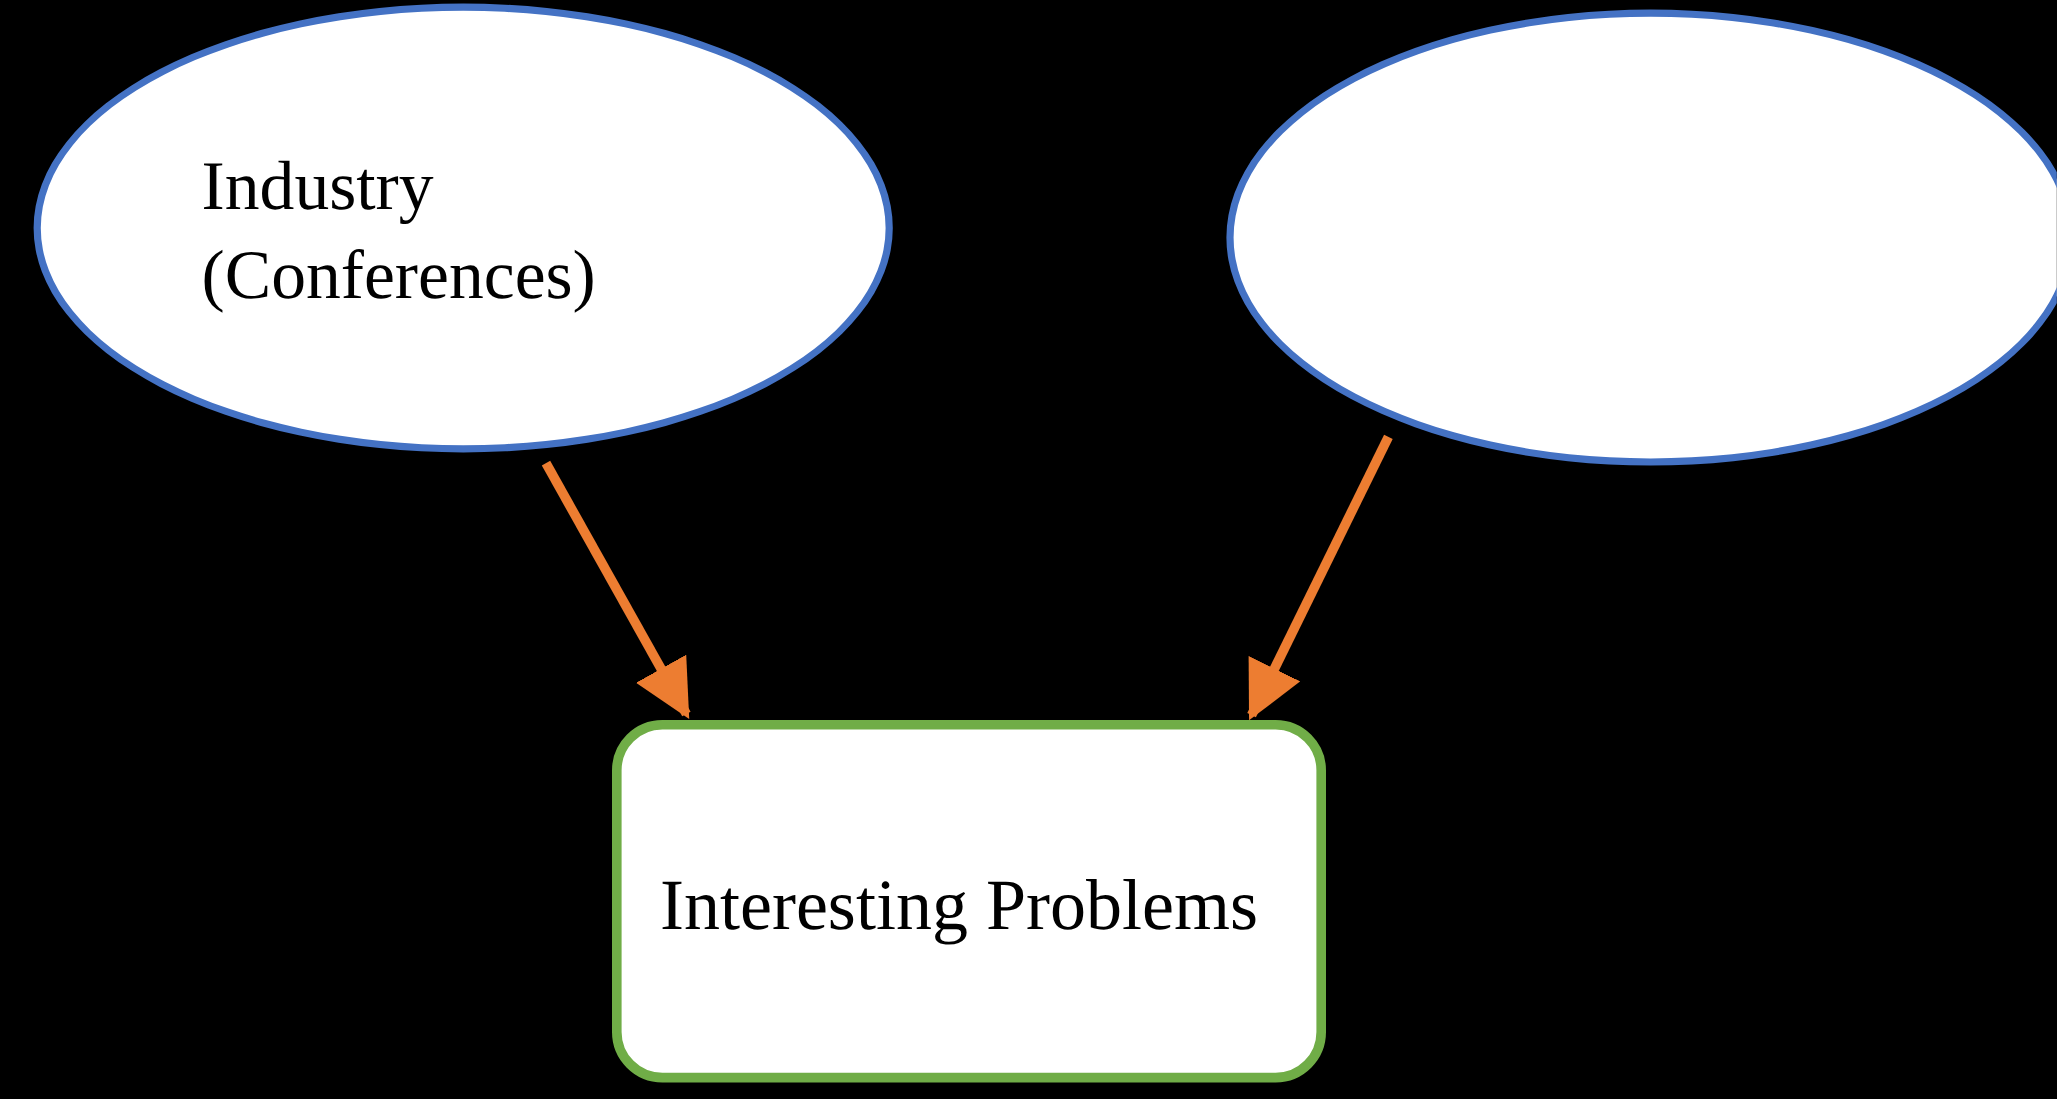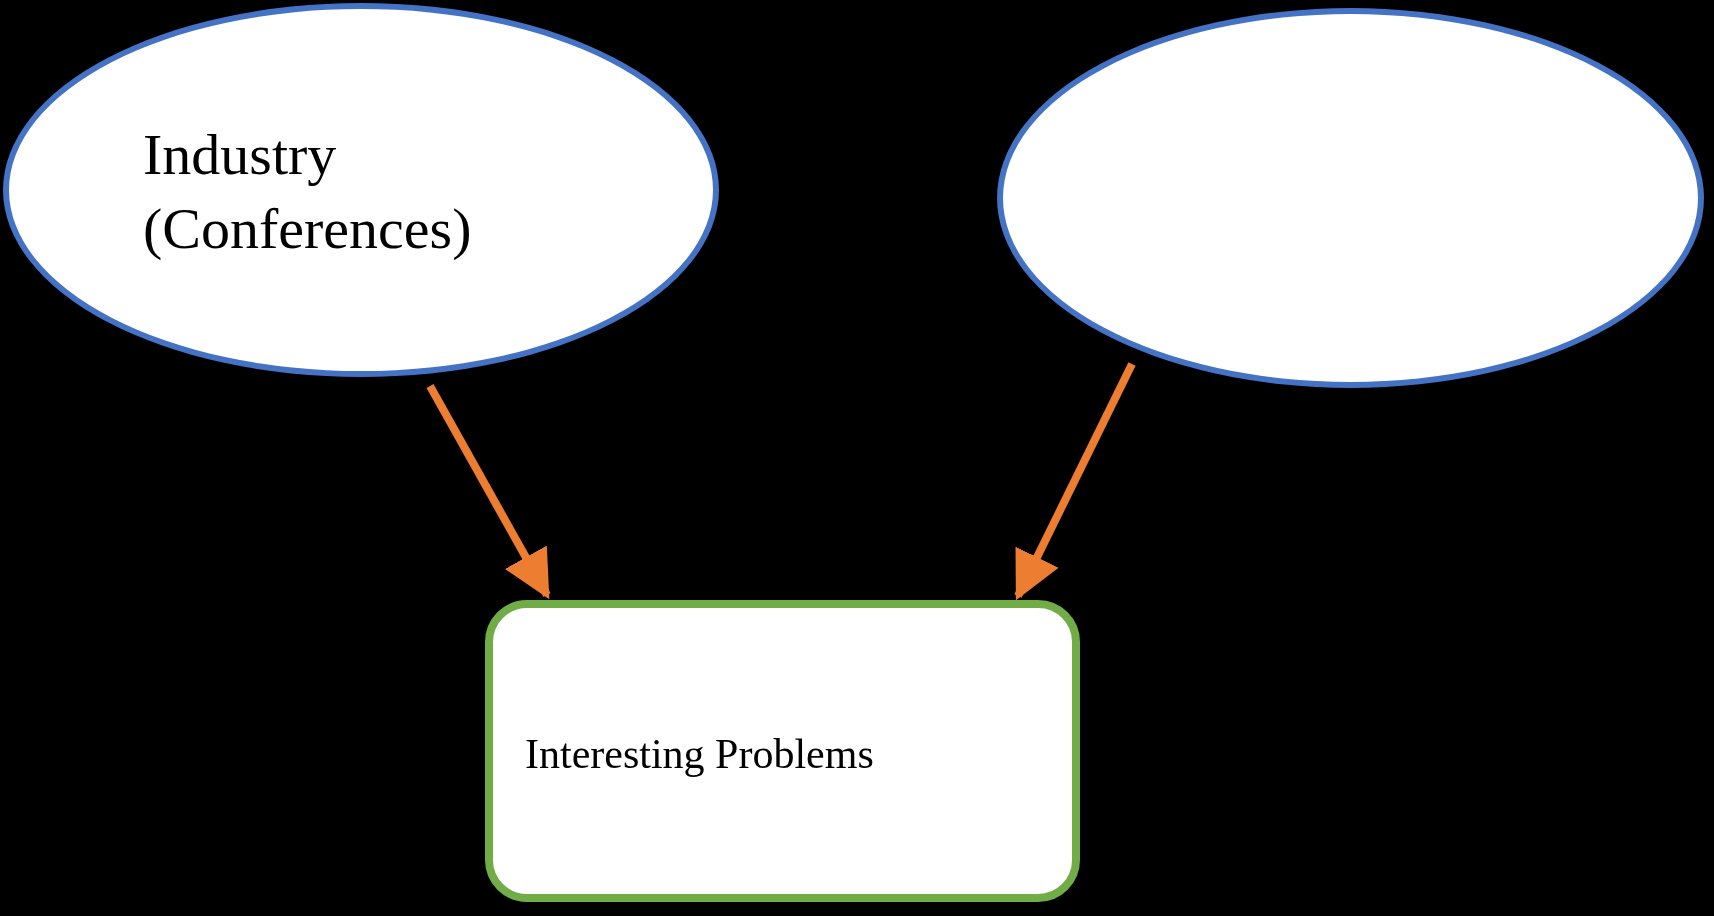--- a/index.html
+++ b/index.html
@@ -10,20 +10,21 @@
     height: 916px;
     background: #000000;
     overflow: hidden;
     font-family: "Liberation Serif", "DejaVu Serif", serif;
   }
   .canvas {
     position: relative;
     width: 1544px;
     height: 916px;
     background: #000000;
+    margin-left: 25px;
   }
   .node {
     position: absolute;
     background: #FFFFFF;
     box-sizing: border-box;
   }
   .ellipse {
     border: 6px solid #4472C4;
     border-radius: 50%;
   }
@@ -61,21 +62,21 @@
   }
   .label-academia {
     left: 1132px;
     top: 94px;
     font-size: 58px;
     line-height: 73px;
   }
   .label-problems {
     left: 525px;
     top: 722px;
-    font-size: 42px;
+    font-size: 60px;
     line-height: 64px;
     white-space: nowrap;
   }
   .edges-overlay {
     position: absolute;
     left: 0;
     top: 0;
     width: 1714px;
     height: 916px;
     pointer-events: none;

